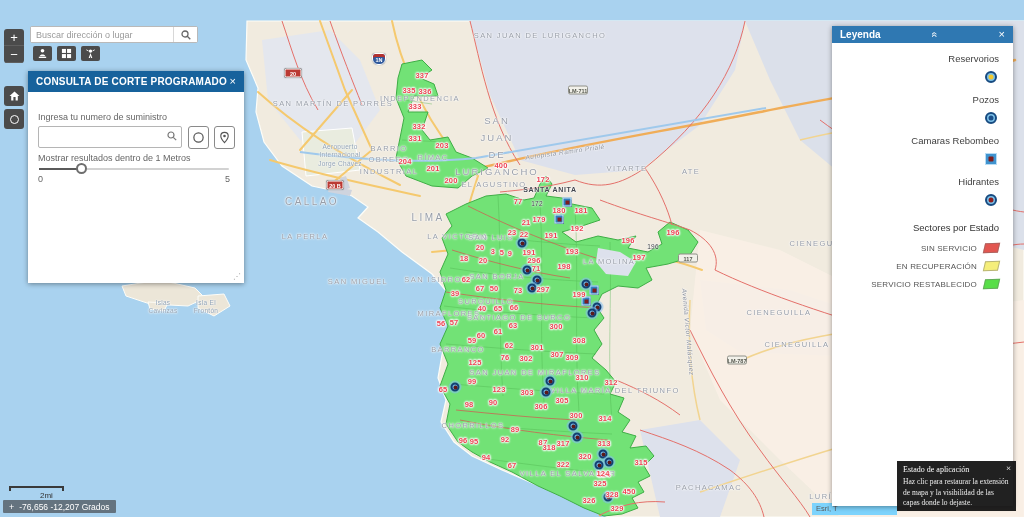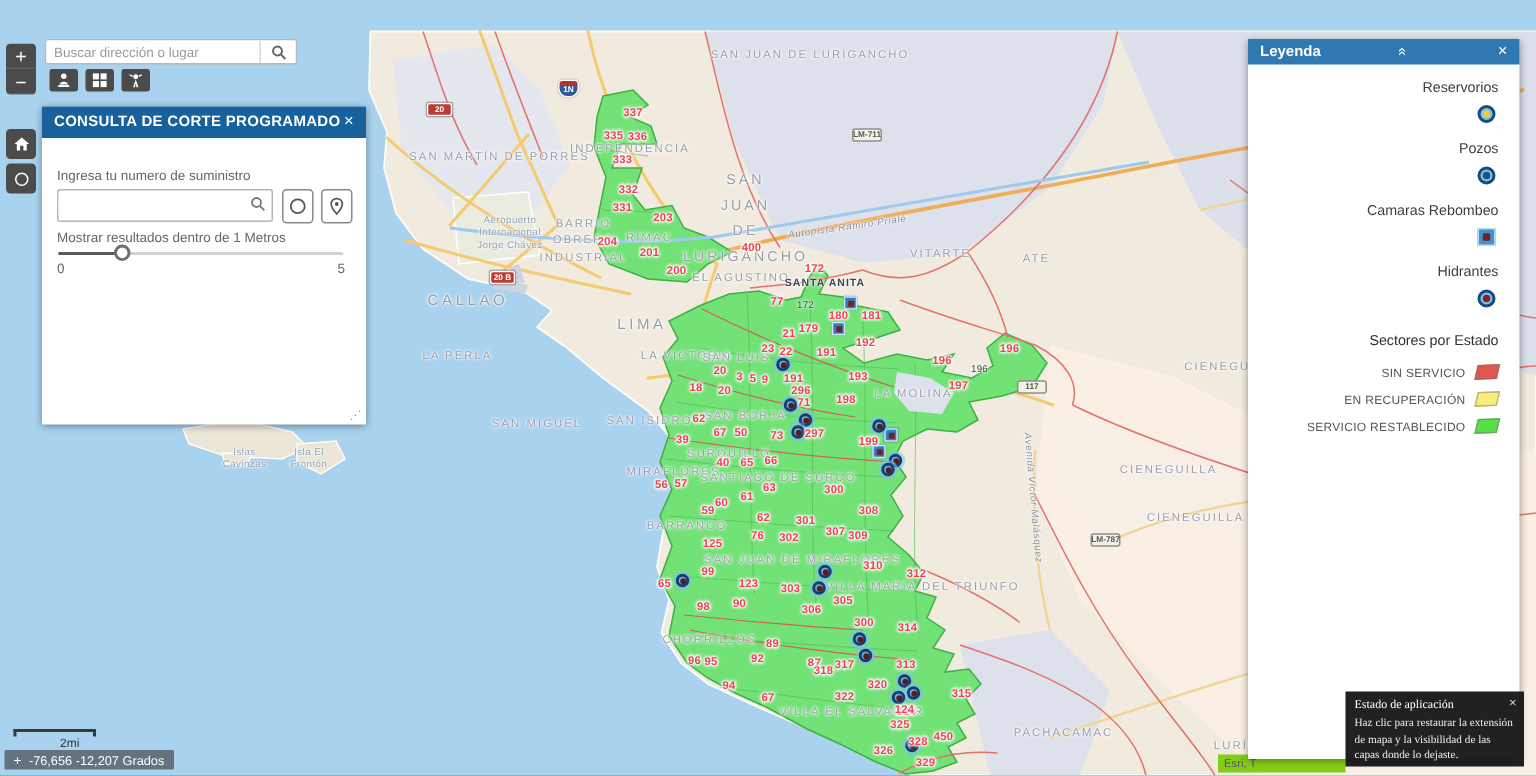--- a/index.html
+++ b/index.html
@@ -105,21 +105,21 @@
   .toast-title{font-size:8px;}
   .toast-close{position:absolute;right:5px;top:2px;font-size:9px;cursor:pointer;}
   .toast-close::before{content:'\00d7';}
   .toast-body{font-size:7.5px;line-height:1.4;margin-top:3px;color:#ececec;}
 
   .scalebar{position:absolute;left:9px;top:486px;width:55px;height:5px;border-top:2px solid #3a3a3a;border-left:2px solid #3a3a3a;border-right:2px solid #3a3a3a;z-index:8;}
   .scale-label{position:absolute;left:40px;top:491px;font-size:8px;color:#333;z-index:8;}
   .coords-badge{position:absolute;left:3px;top:500px;height:13px;background:rgba(88,99,107,.85);color:#fff;font-size:8.5px;display:flex;align-items:center;padding:0 6px;gap:5px;z-index:8;border-radius:1px;}
   .coords-badge .cross{font-size:9px;}
   .coords-badge .cross::before{content:'+';}
-  .attribution{position:absolute;left:812px;top:503px;width:85px;height:12px;background:#84cc16;font-size:7.5px;color:#5a5a5a;padding:1px 4px;z-index:9;white-space:nowrap;overflow:hidden;}
+  .attribution{position:absolute;left:812px;top:503px;width:85px;height:12px;background:#7dd3fc;font-size:7.5px;color:#5a5a5a;padding:1px 4px;z-index:9;white-space:nowrap;overflow:hidden;}
 </style>
 </head>
 <body>
 
 <div class="stage">
 
   <svg class="map-svg" width="1024" height="517" viewBox="0 0 1024 517">
     <rect x="0" y="0" width="1024" height="517" fill="#a9d2ef"></rect>
 
     <path fill="#f1ebdf" stroke="#fdfdf8" stroke-width="1.2" d="M247,21 L246,60 258,88 256,112 264,142 282,166 312,186 340,192 352,196 368,207 358,218 378,232 402,252 432,274 447,292 453,312 448,332 442,355 438,378 446,400 441,422 454,442 472,456 502,470 532,483 562,496 588,506 608,517 L1024,517 L1024,21 Z"></path>

